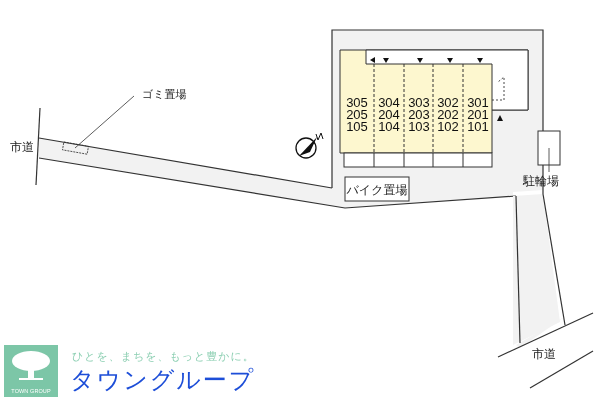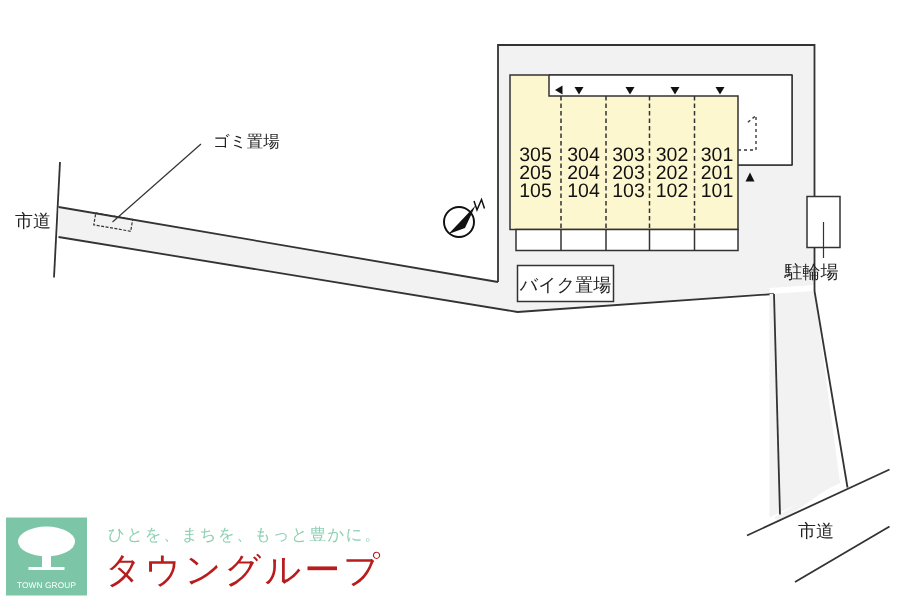--- a/index.html
+++ b/index.html
@@ -7,21 +7,21 @@
            font-family: "DejaVu Sans", "Liberation Sans", sans-serif; }
     svg.plan { position: absolute; left: 0; top: 0; width: 600px; height: 400px; }
     .lbl { font-family: "DejaVu Sans", sans-serif; fill: #222; }
     .unit { font-family: "Liberation Sans", "DejaVu Sans", sans-serif; font-size: 13px; fill: #111; }
     .logo-box { position: absolute; left: 4px; top: 345px; width: 54px; height: 52px; background: #7cc6a7; }
     .logo-tree { position: absolute; left: 0; top: 2px; width: 54px; height: 40px; }
     .logo-brand { position: absolute; left: 0; bottom: 3px; width: 54px; text-align: center;
                   color: #fff; font-size: 5.5px; font-family: "Liberation Sans", sans-serif; letter-spacing: 0.1px; }
     .tagline { position: absolute; left: 72px; top: 349px; font-size: 11px; color: #8ccfb2;
                font-family: "DejaVu Sans", sans-serif; letter-spacing: 1px; }
-    .company { position: absolute; left: 70px; top: 364px; font-size: 24px; color: #b91c1c;
+    .company { position: absolute; left: 70px; top: 364px; font-size: 24px; color: #1d4ed8;
                font-family: "DejaVu Sans", sans-serif; letter-spacing: 2px; }
   </style>
 </head>
 <body>
 
 <svg class="plan" viewBox="0 0 600 400">
 
   <line x1="40" y1="108" x2="36" y2="185" stroke="#333" stroke-width="1.2"></line>
 
   <path d="M39,138 L332,188 L332,30 L543,30 L543,190 L513,192 L516,345 L566,316 L520,348 L516,345 L516,195 L345,208 L39,158 Z" fill="#f2f2f2" stroke="none"></path>

